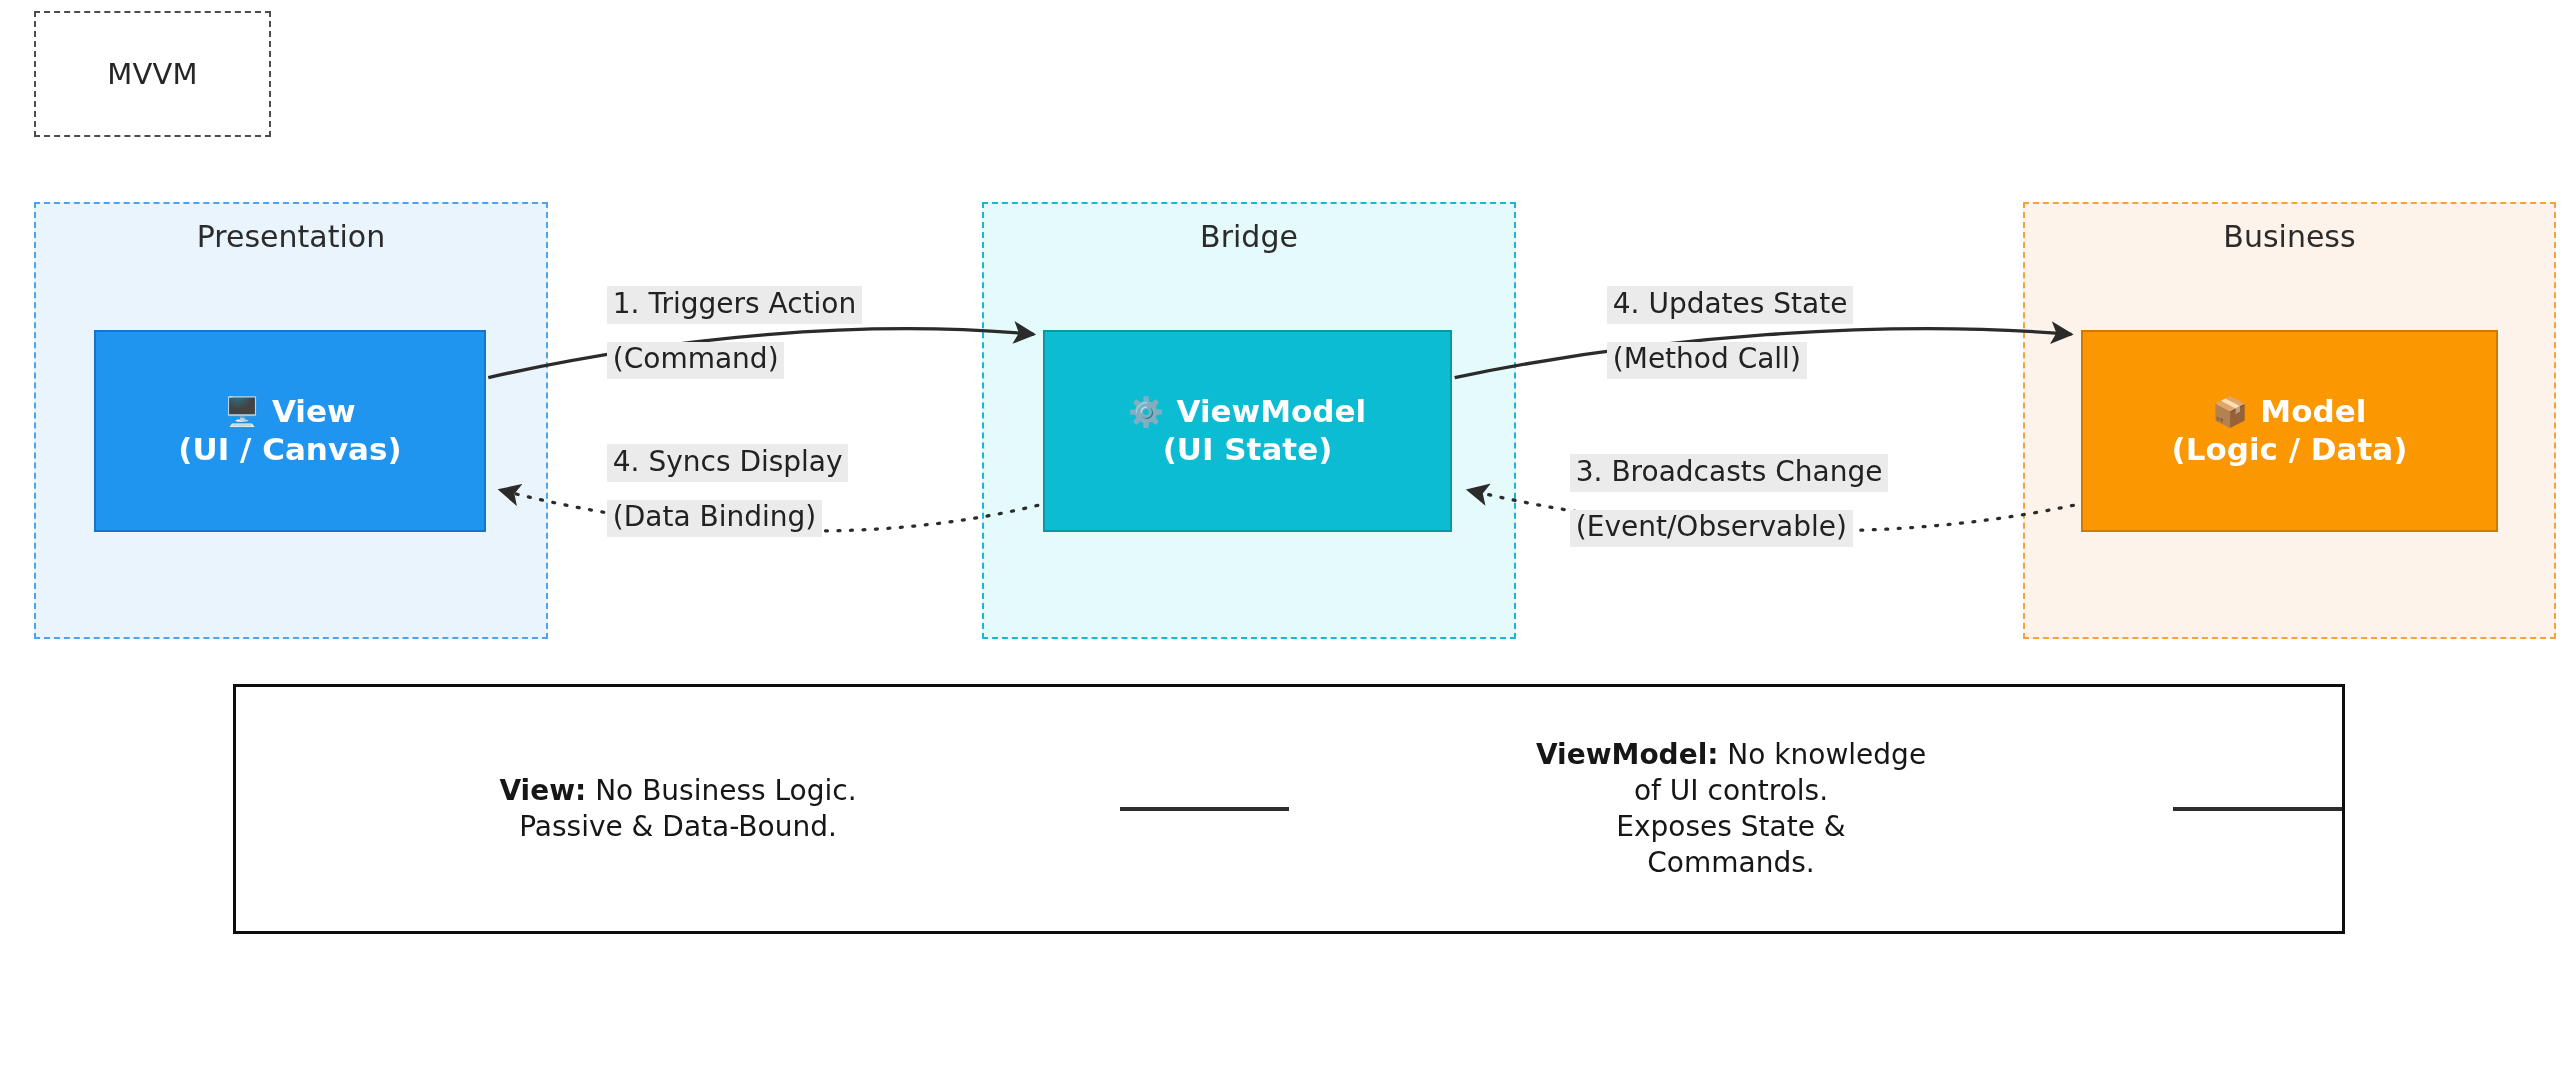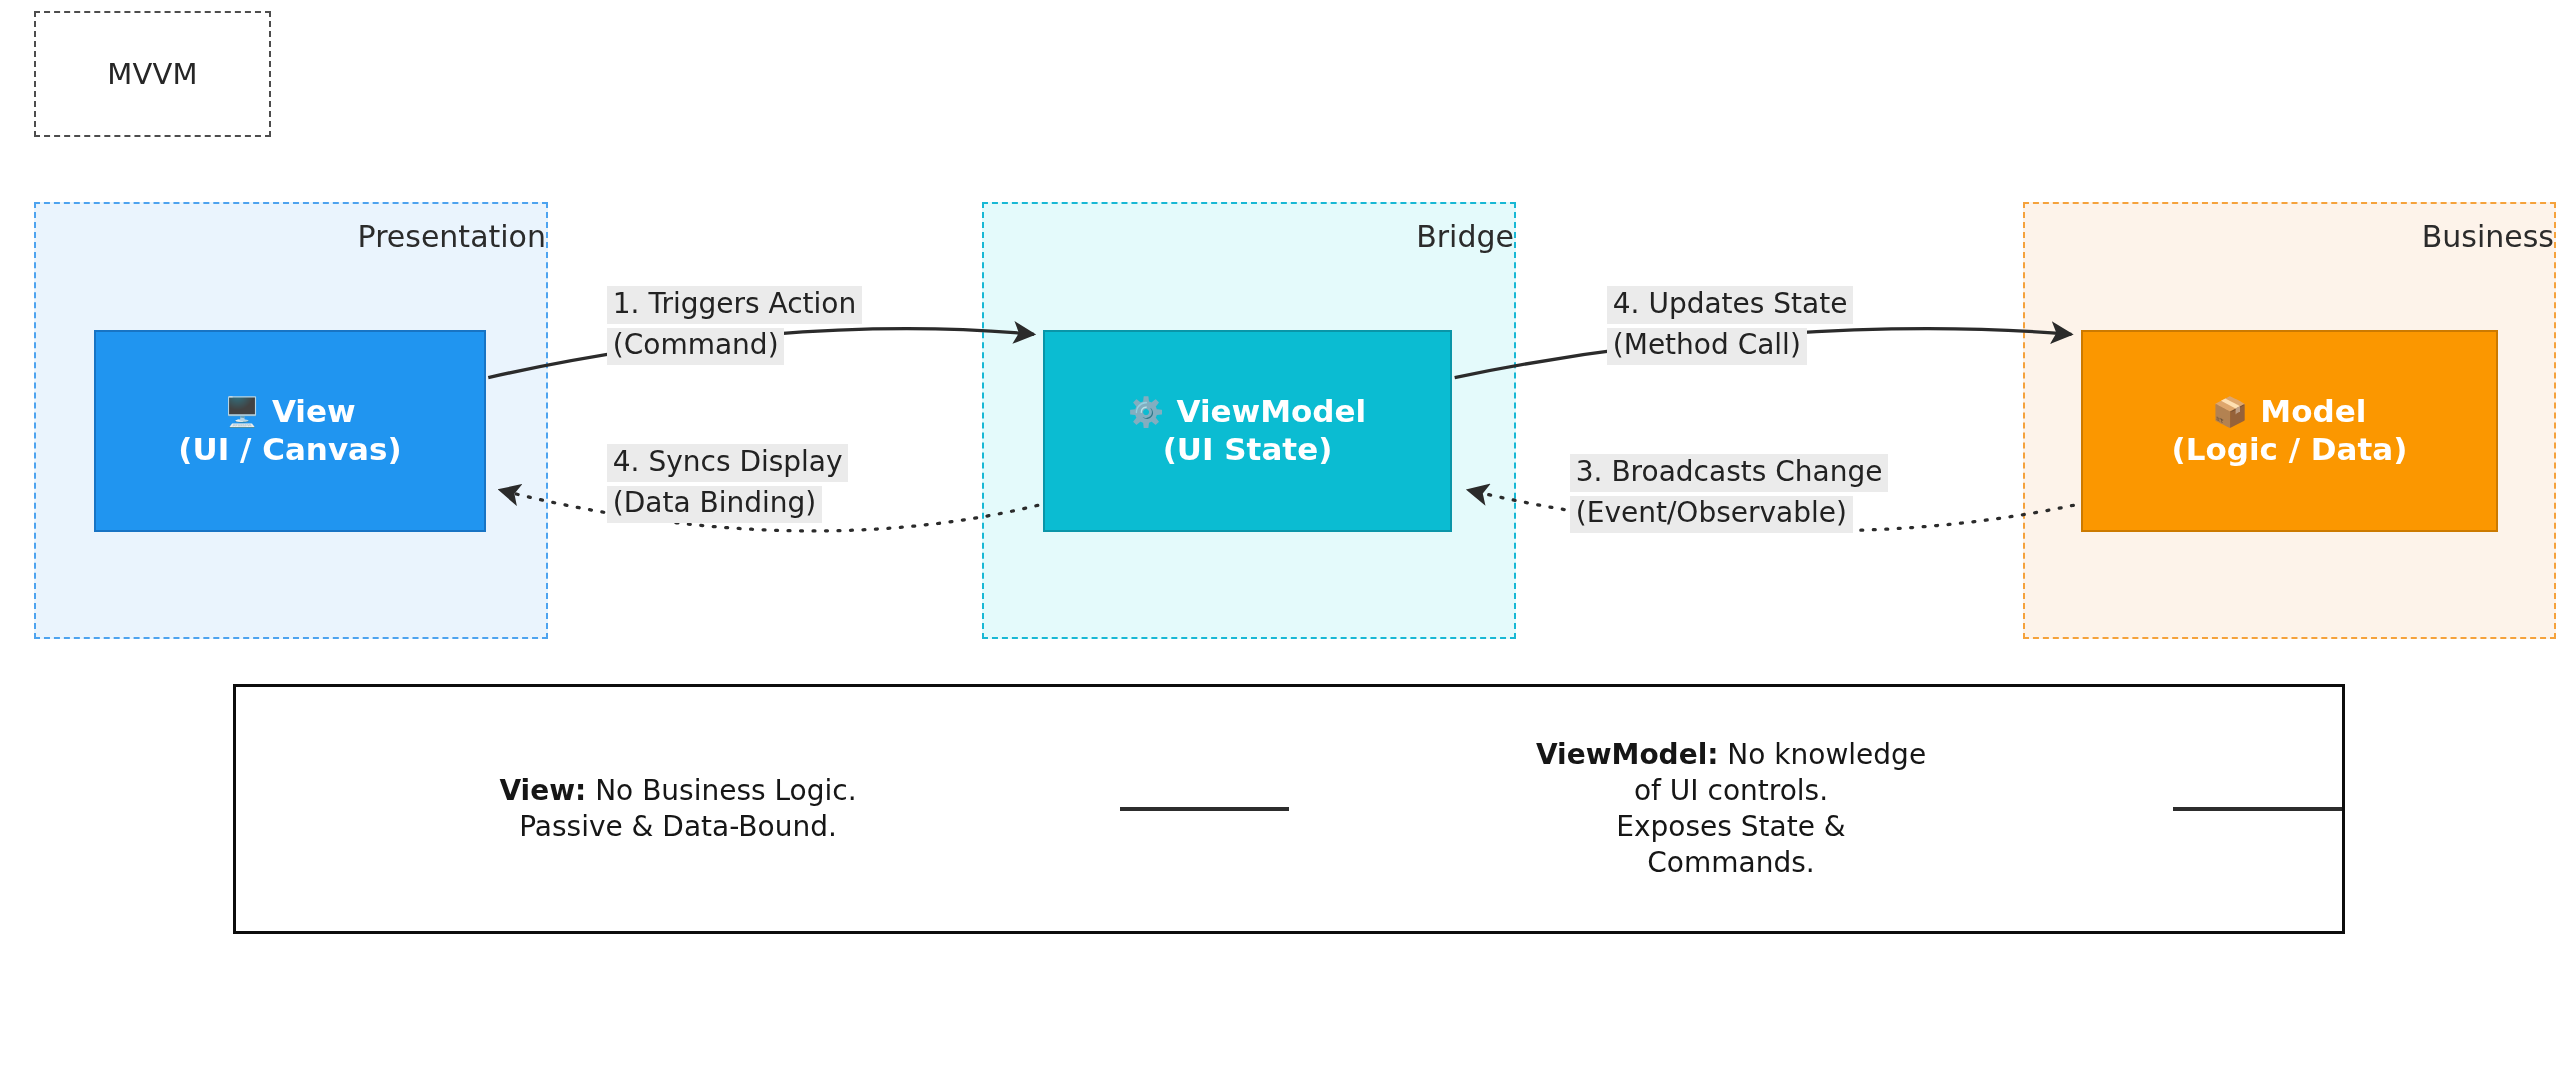--- a/index.html
+++ b/index.html
@@ -45,21 +45,21 @@
     position: absolute;
     box-sizing: border-box;
     border-width: 2.9px;
     border-style: dashed;
   }
   .cluster-title {
     position: absolute;
     left: 0;
     right: 0;
     top: 15.4px;
-    text-align: right;
+    text-align: center;
     font-size: 30px;
     color: #2b2b2b;
   }
   #cluster-presentation {
     left: 34px; top: 202px; width: 514px; height: 437px;
     background: #eaf4fd;
     border-color: #4da3ef;
   }
   #cluster-bridge {
     left: 982px; top: 202px; width: 534px; height: 437px;
@@ -133,21 +133,21 @@
     align-items: flex-start;
     font-size: 28px;
     color: #222222;
     line-height: 1.0;
   }
   .edge-label span {
     background: #ebebeb;
     padding: 3.8px 5.8px 5.8px 5.8px;
     white-space: nowrap;
   }
-  .edge-label span + span { margin-top: 4px; }
+  .edge-label span + span { margin-top: 18px; }
 
   #label-edge1 { left: 607px; top: 286px; width: 327px; }
   #label-edge4 { left: 607px; top: 444px; width: 327px; }
   #label-edge2 { left: 1607px; top: 286px; width: 327px; }
   #label-edge3 { left: 1570px; top: 454px; width: 404px; }
 
   
   #notes-box {
     position: absolute;
     left: 233px;

